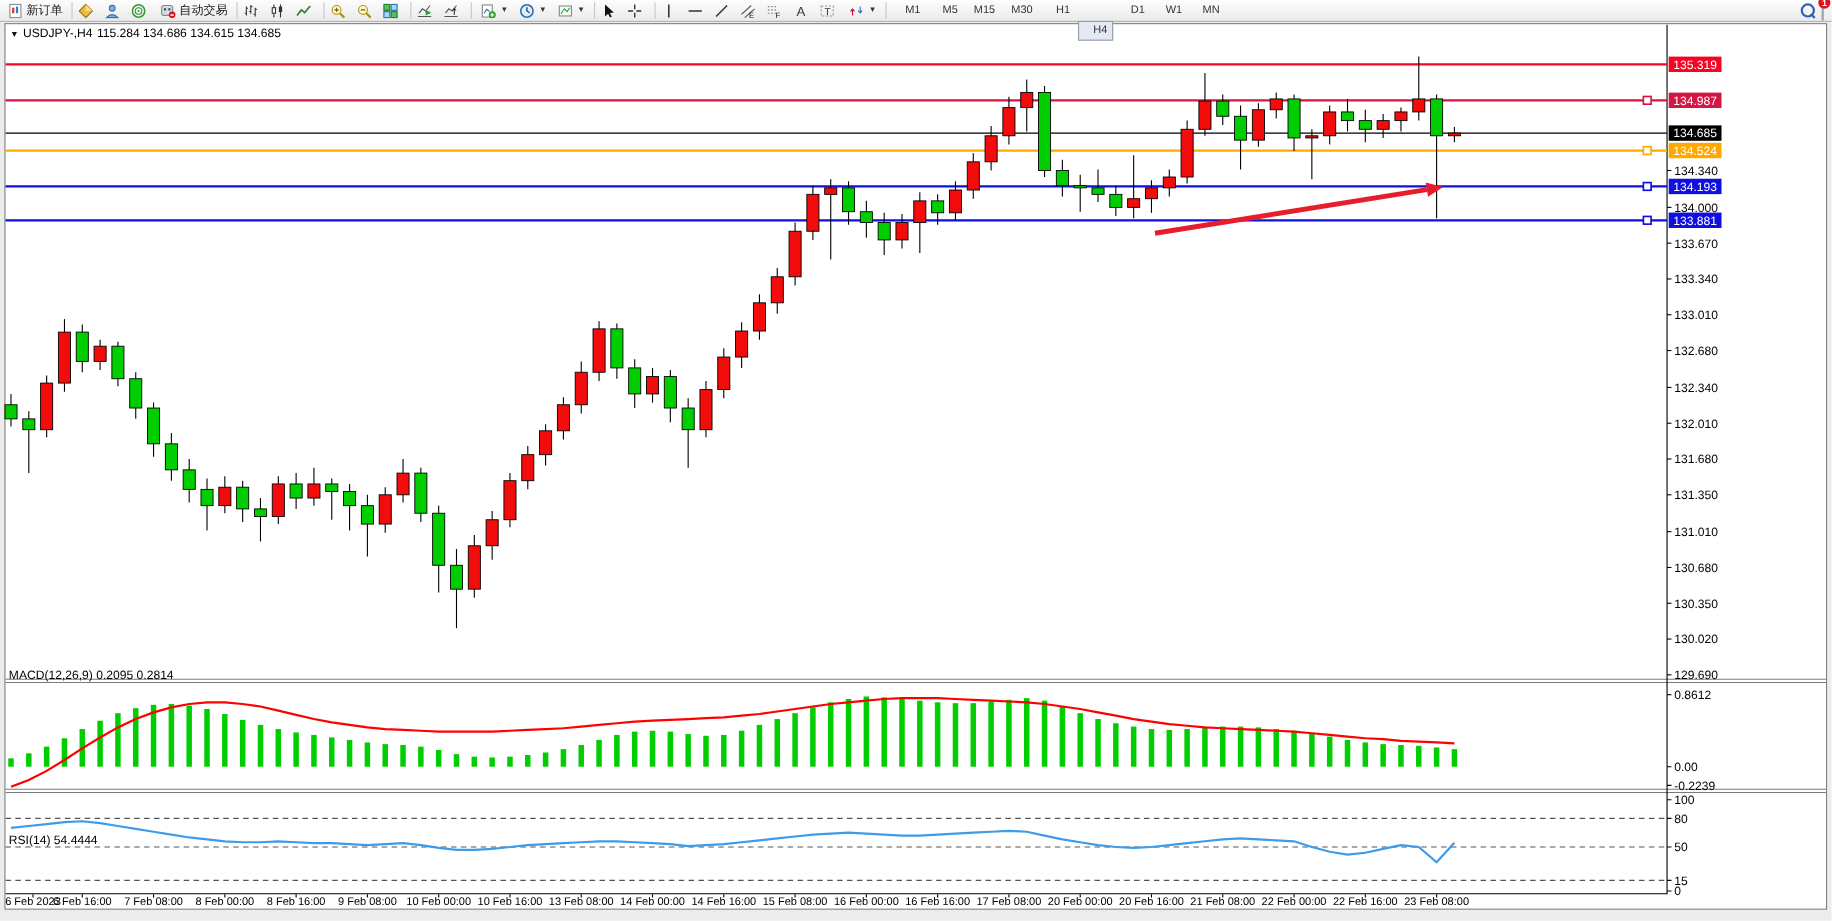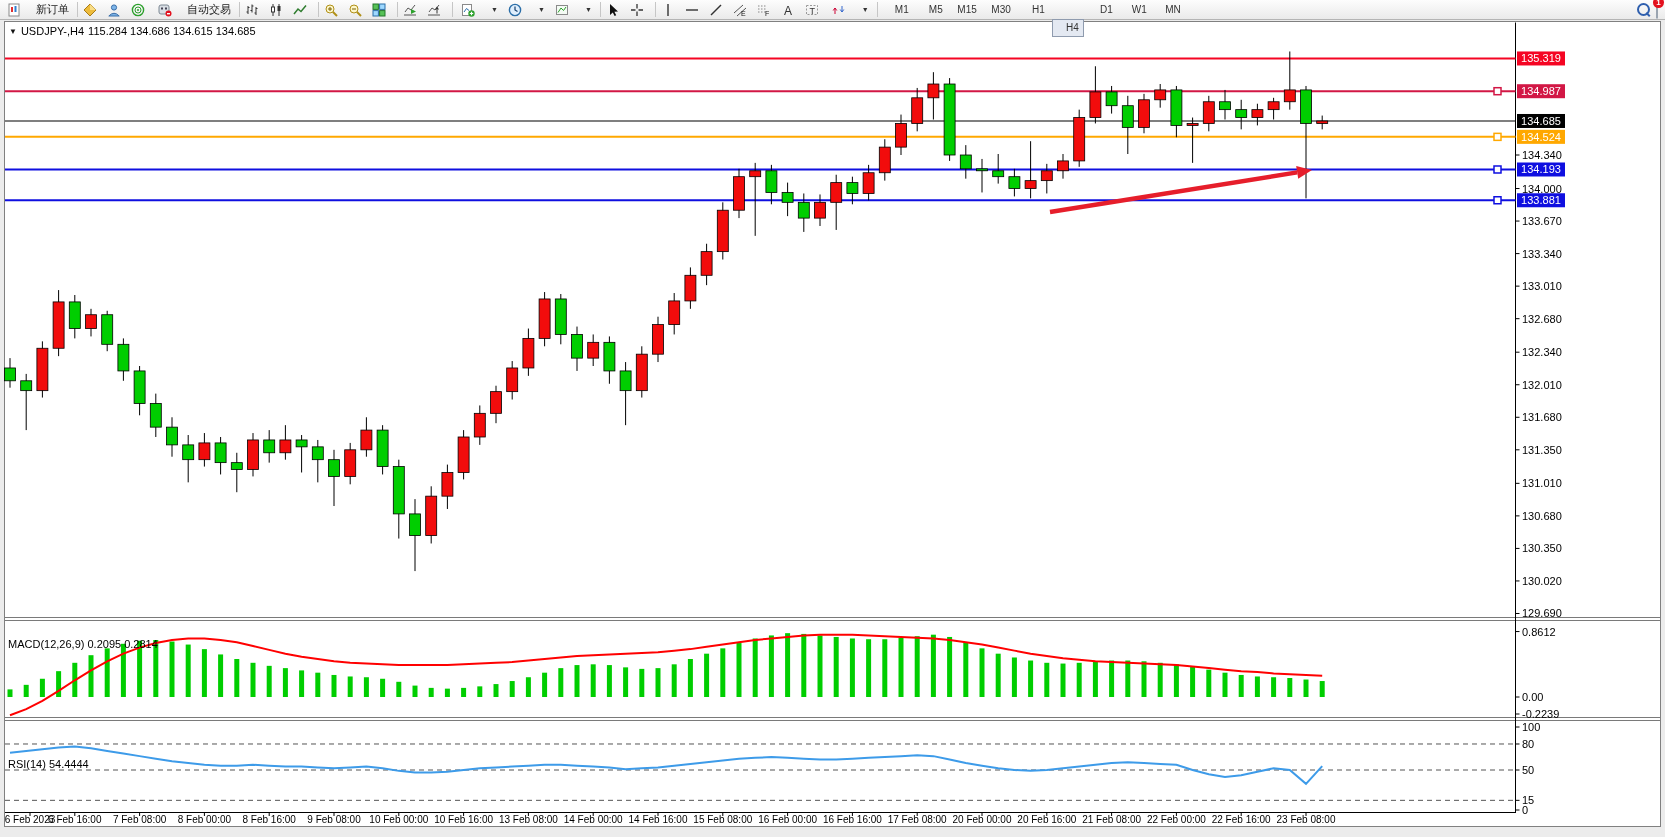--- a/index.html
+++ b/index.html
@@ -4,40 +4,40 @@
 <style>
   html,body{margin:0;padding:0}
   body{width:1665px;height:837px;position:relative;overflow:hidden;background:#ececec;
        font-family:"Liberation Sans",sans-serif;}
   
   .toolbar{position:absolute;top:0;left:0;width:1665px;height:20px;z-index:6;
            background:linear-gradient(#fdfdfd,#eaeaea);border-bottom:1px solid #b4b4b4;
            display:flex;align-items:center;padding:0 3px;box-sizing:border-box;}
   .grp{display:flex;align-items:center;gap:2px;}
   .sep{width:1px;height:15px;background:#c6c6c6;margin:0 4px;}
-  .tbtn{display:flex;align-items:center;gap:15px;height:17px;padding:0 3px;font-size:11px;
+  .tbtn{display:flex;align-items:center;gap:3px;height:17px;padding:0 3px;font-size:11px;
         color:#1a1a1a;border:1px solid transparent;border-radius:2px;cursor:default;}
   .ic{display:inline-block;width:14px;height:14px;position:relative;}
   .ic svg{position:absolute;left:0;top:0}
   .caret{font-size:7px;color:#333;margin-left:1px;}
   .tf{min-width:22px;height:16px;line-height:16px;text-align:right;font-size:10px;
       color:#333;padding:0 4px;border:1px solid transparent;}
   .tf.active{border:1px solid #8f9bae;background:#e4e9f2;margin-top:36px;}
   .tb-right{margin-left:auto;display:flex;align-items:center;gap:6px;padding-right:4px;}
   .badge{position:absolute;top:-4px;right:-6px;width:11px;height:11px;border-radius:50%;
          background:#e3101d;color:#fff;font-size:8px;line-height:11px;text-align:center;font-weight:bold;}
   .bubble{position:relative;width:15px;height:12px;border:1px solid #9aa4b0;border-radius:3px;background:#f3f6f9;}
   .mag{width:9px;height:9px;border:2px solid #2f5fae;border-radius:50%;position:relative;}
   .mag:after{content:"";position:absolute;width:2px;height:5px;background:#2f5fae;
              transform:rotate(-45deg);left:8px;top:7px;}
   
   .ovl{position:absolute;z-index:4;font-size:11px;color:#000;white-space:pre;}
   #chart-title{top:25px;left:9px;display:flex;align-items:center;gap:4px;}
   #chart-title .tri{font-size:8px;color:#111;}
-  #macd-label{top:638px;left:8px;}
+  #macd-label{top:608px;left:8px;}
   #rsi-label{top:758px;left:8px;}
   svg text{font-family:"Liberation Sans",sans-serif;}
 </style>
 </head>
 <body>
 
 <div class="toolbar">
   <div class="grp">
     <div class="tbtn">
       <span class="ic">

